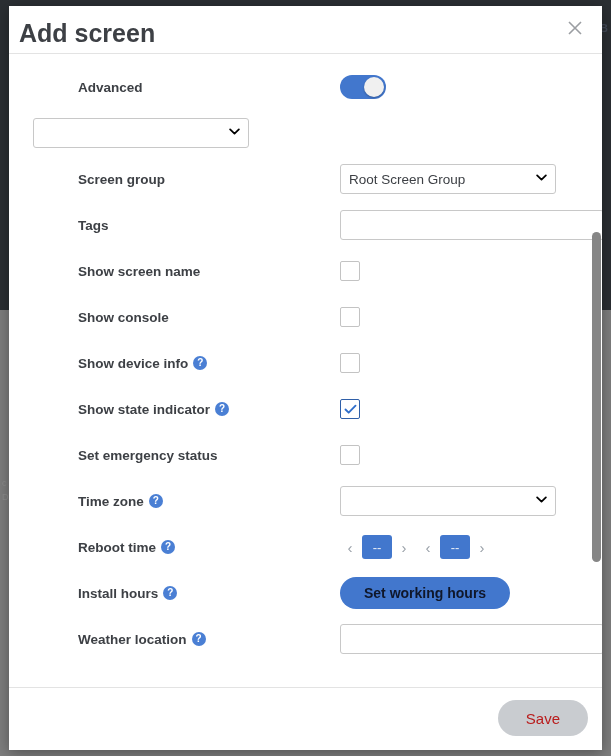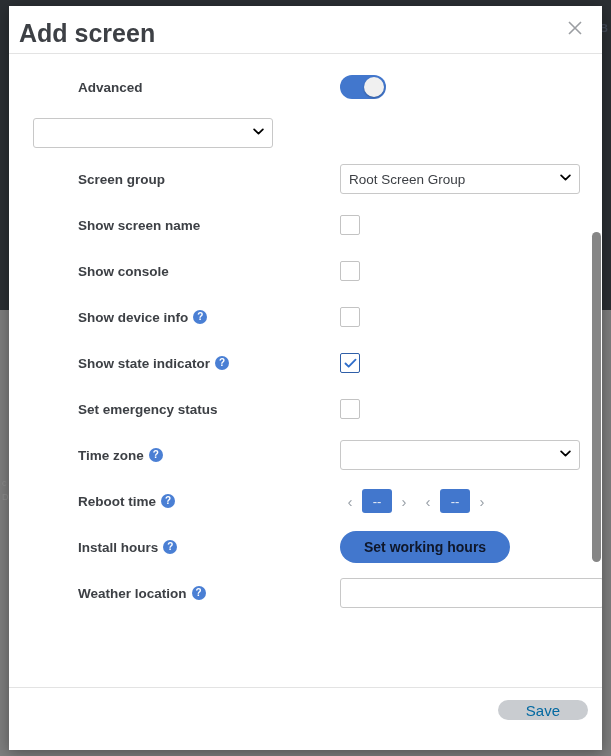--- a/index.html
+++ b/index.html
@@ -177,21 +177,21 @@
     border-radius: 3px;
     background: #fff;
     font-family: "Liberation Sans", sans-serif;
     font-size: 13.5px;
     color: #3d4045;
     padding: 0 8px;
     outline: none;
   }
   .select-wrap {
     position: relative;
-    width: 240px;
+    width: 216px;
     height: 30px;
   }
   .select-wrap .field {
     width: 100%;
     padding-right: 26px;
     appearance: none;
     -webkit-appearance: none;
     cursor: pointer;
   }
   .select-wrap .chev {
@@ -280,24 +280,24 @@
     flex: 0 0 auto;
     height: 62px;
     border-top: 1px solid #e3e3e3;
     background: #fff;
   }
   #save-btn {
     position: absolute;
     right: 14px;
     top: 12px;
     background: #c9ccd0;
-    color: #0369a1;
+    color: #b91c1c;
     border: none;
     border-radius: 18px;
-    height: 20px;
+    height: 36px;
     padding: 0 28px;
     font-family: "Liberation Sans", sans-serif;
     font-size: 15px;
     cursor: default;
   }
 
   
   #scroll-track {
     position: absolute;
     right: 0;
@@ -358,20 +358,28 @@
           </div>
         </div>
         <div class="row">
           <div class="row-label">
             <span>Screen group</span>
           </div>
           <div class="row-control">
             <div class="select-wrap"><input class="field" readonly="" value="Root Screen Group" style=""><svg class="chev" viewBox="0 0 12 8">
                 <path d="M1 1.5 L6 6.5 L11 1.5" stroke="currentColor" stroke-width="2" fill="none" stroke-linecap="round" stroke-linejoin="round"></path>
               </svg></div>
+          </div>
+        </div>
+        <div class="row">
+          <div class="row-label">
+            <span>Tags</span>
+          </div>
+          <div class="row-control">
+            <input class="field" type="text" value="" style="">
           </div>
         </div>
         <div class="row">
           <div class="row-label">
             <span>Show screen name</span>
           </div>
           <div class="row-control">
             <div class="cbox"></div>
           </div>
         </div>

